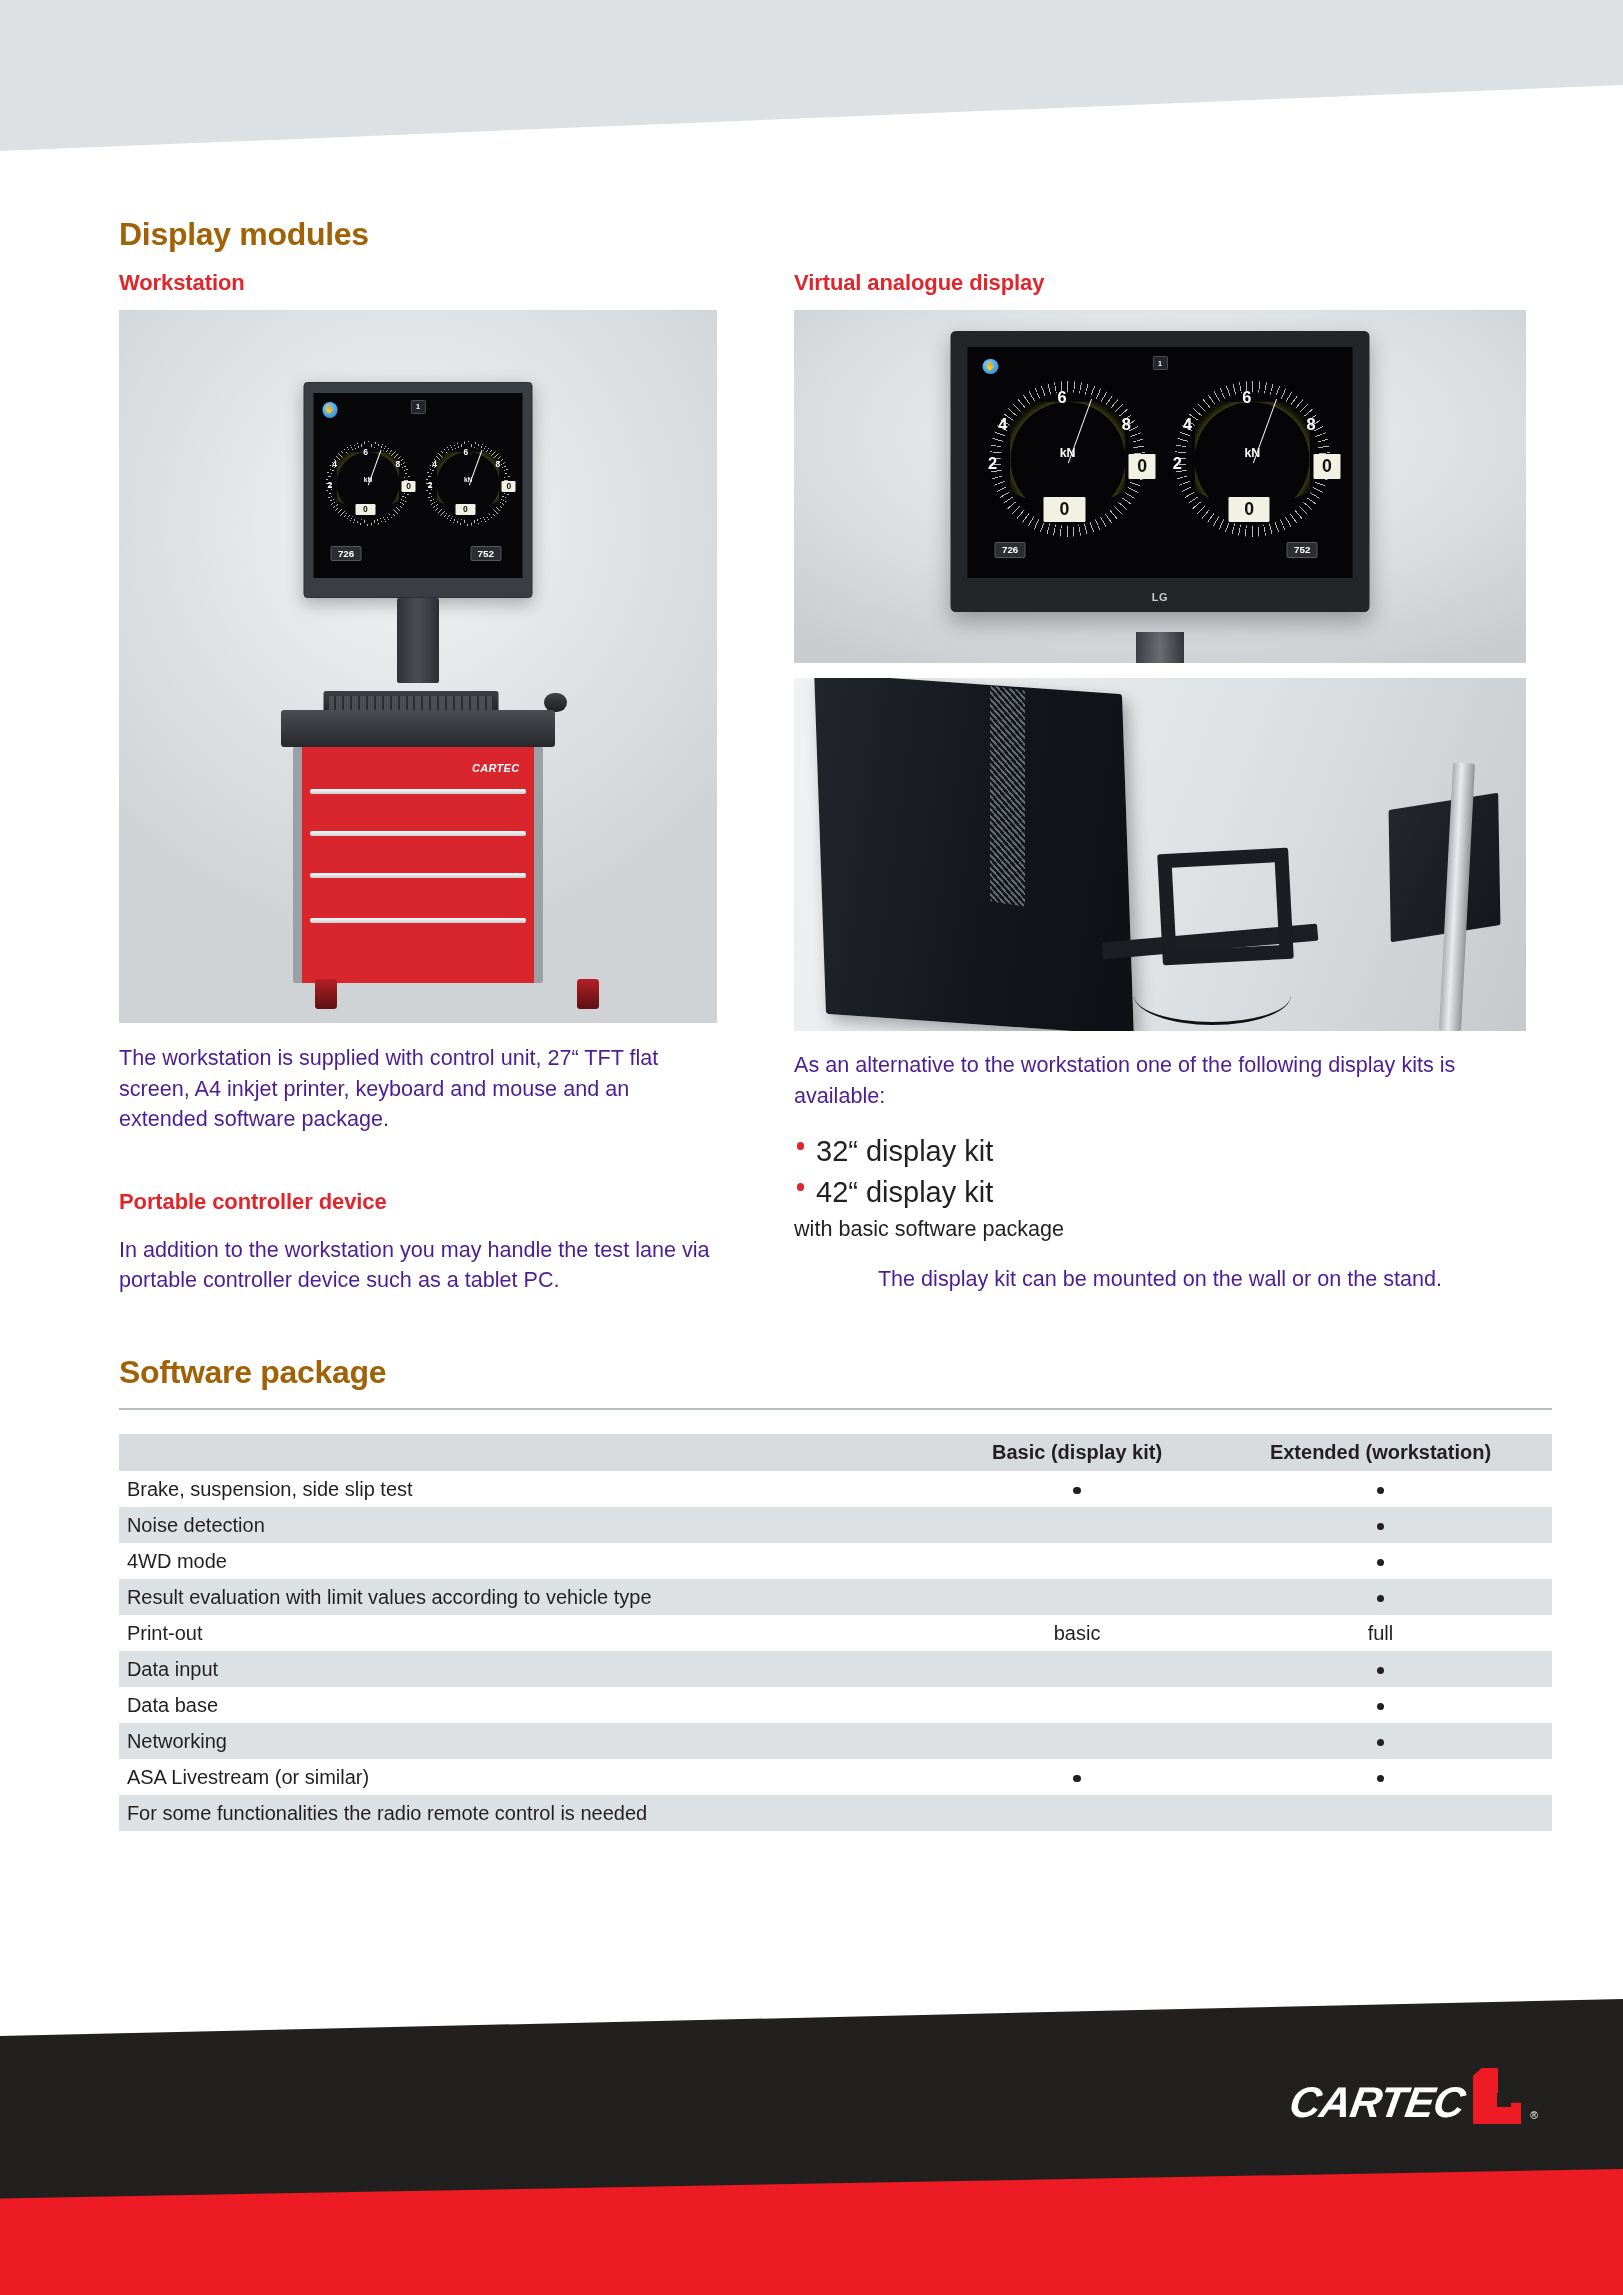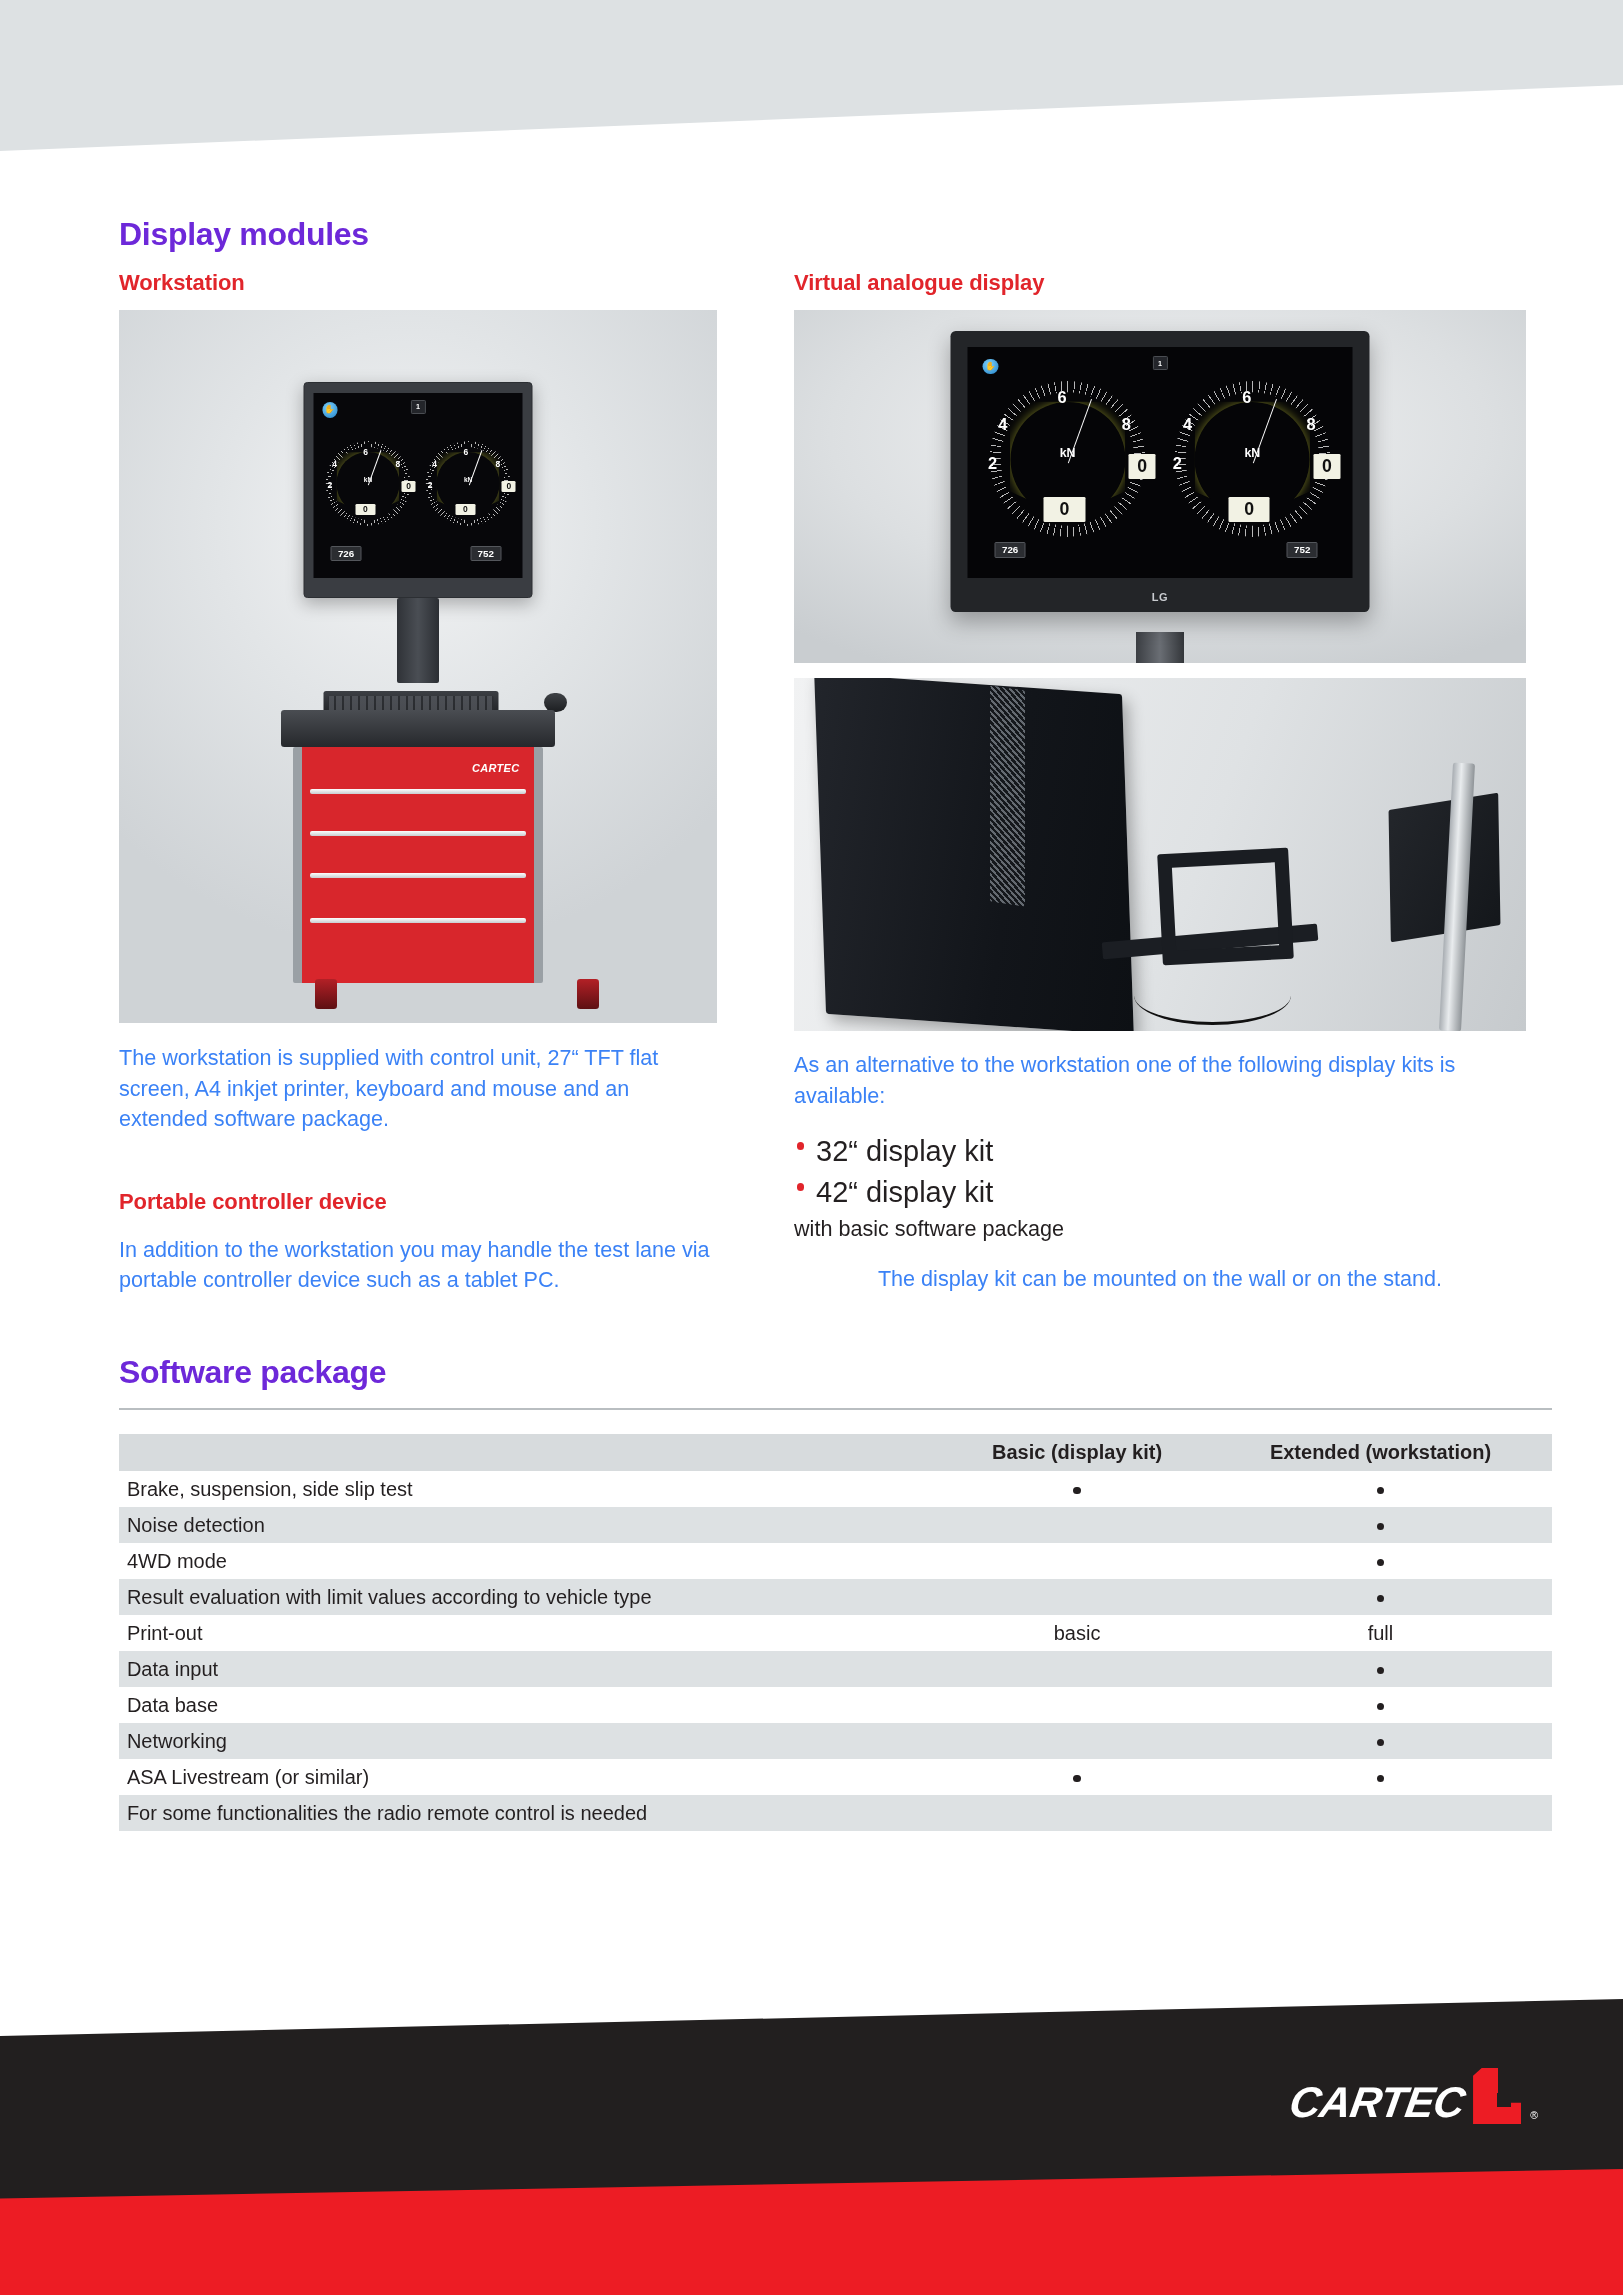--- a/index.html
+++ b/index.html
@@ -16,21 +16,21 @@
     position:absolute; left:0; top:0; width:1623px; height:151px;
     background:#dde1e3;
     clip-path: polygon(0 0, 1623px 0, 1623px 85px, 0 151px);
   }
 
   
   .page { position:absolute; left:0; top:0; width:1623px; height:2295px; }
   .content { position:absolute; left:119px; top:216px; width:1433px; }
 
   h1.section-title {
-    color:#6d28d9;
+    color:#a16207;
     font-size:32px;
     font-weight:bold;
     letter-spacing:-0.3px;
     margin-bottom:17px;
   }
   h2.sub-title {
     color:#e1252b;
     font-size:22px;
     font-weight:bold;
     letter-spacing:-0.1px;
@@ -221,21 +221,21 @@
     transform:rotate(-9deg) skewX(-8deg); border-radius:2px;
   }
   .mt-cable{
     position:absolute; left:340px; top:288px; width:157px; height:59px;
     border:3.3px solid #111; border-top:none; border-left:none; border-right:none;
     border-radius:0 0 60% 60%;
   }
 
   
   p.body {
-    font-size:21.6px; line-height:1.42; color:#3b82f6; margin-top:19.6px;
+    font-size:21.6px; line-height:1.42; color:#4c1d95; margin-top:19.6px;
   }
   .gap-lg { margin-top:54px; }
   .gap-md { margin-top:30px;text-align:center; }
   ul.kits { list-style:none; margin-top:19.6px; }
   ul.kits li {
     font-size:29px; line-height:1.42; color:#231f20; position:relative; padding-left:22px;
   }
   ul.kits li .bullet {
     position:absolute; left:2.6px; top:10.5px; width:7.9px; height:7.9px;
     background:#e1252b; border-radius:50%;

